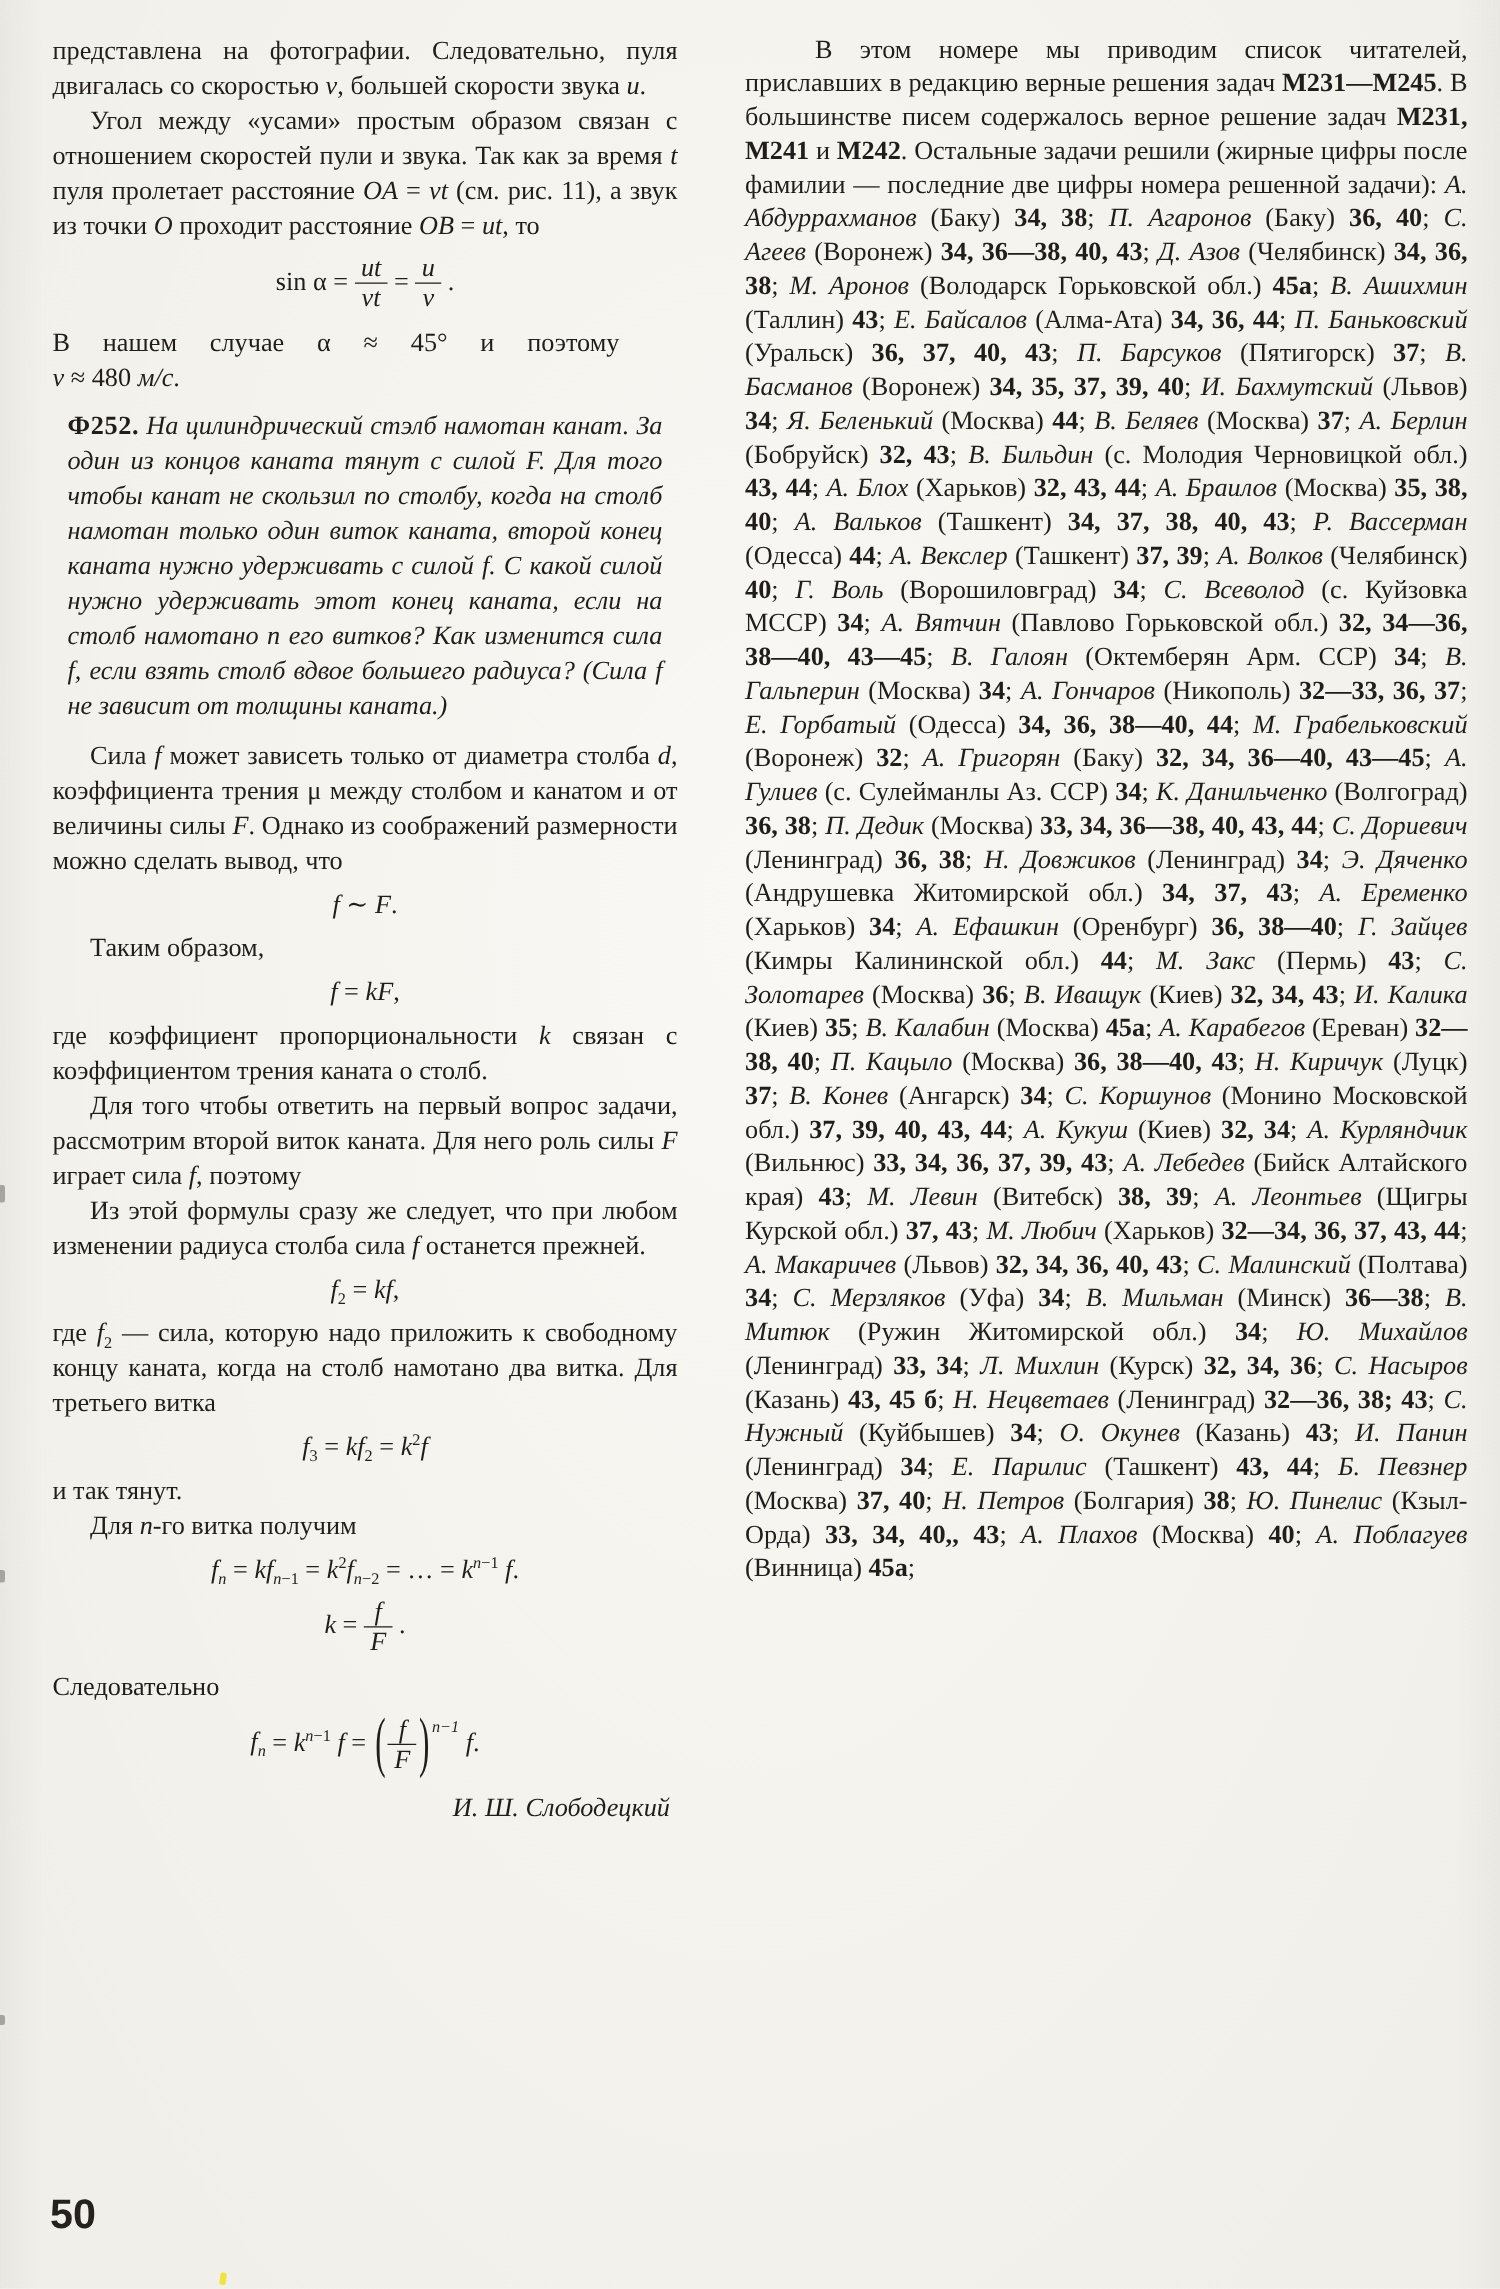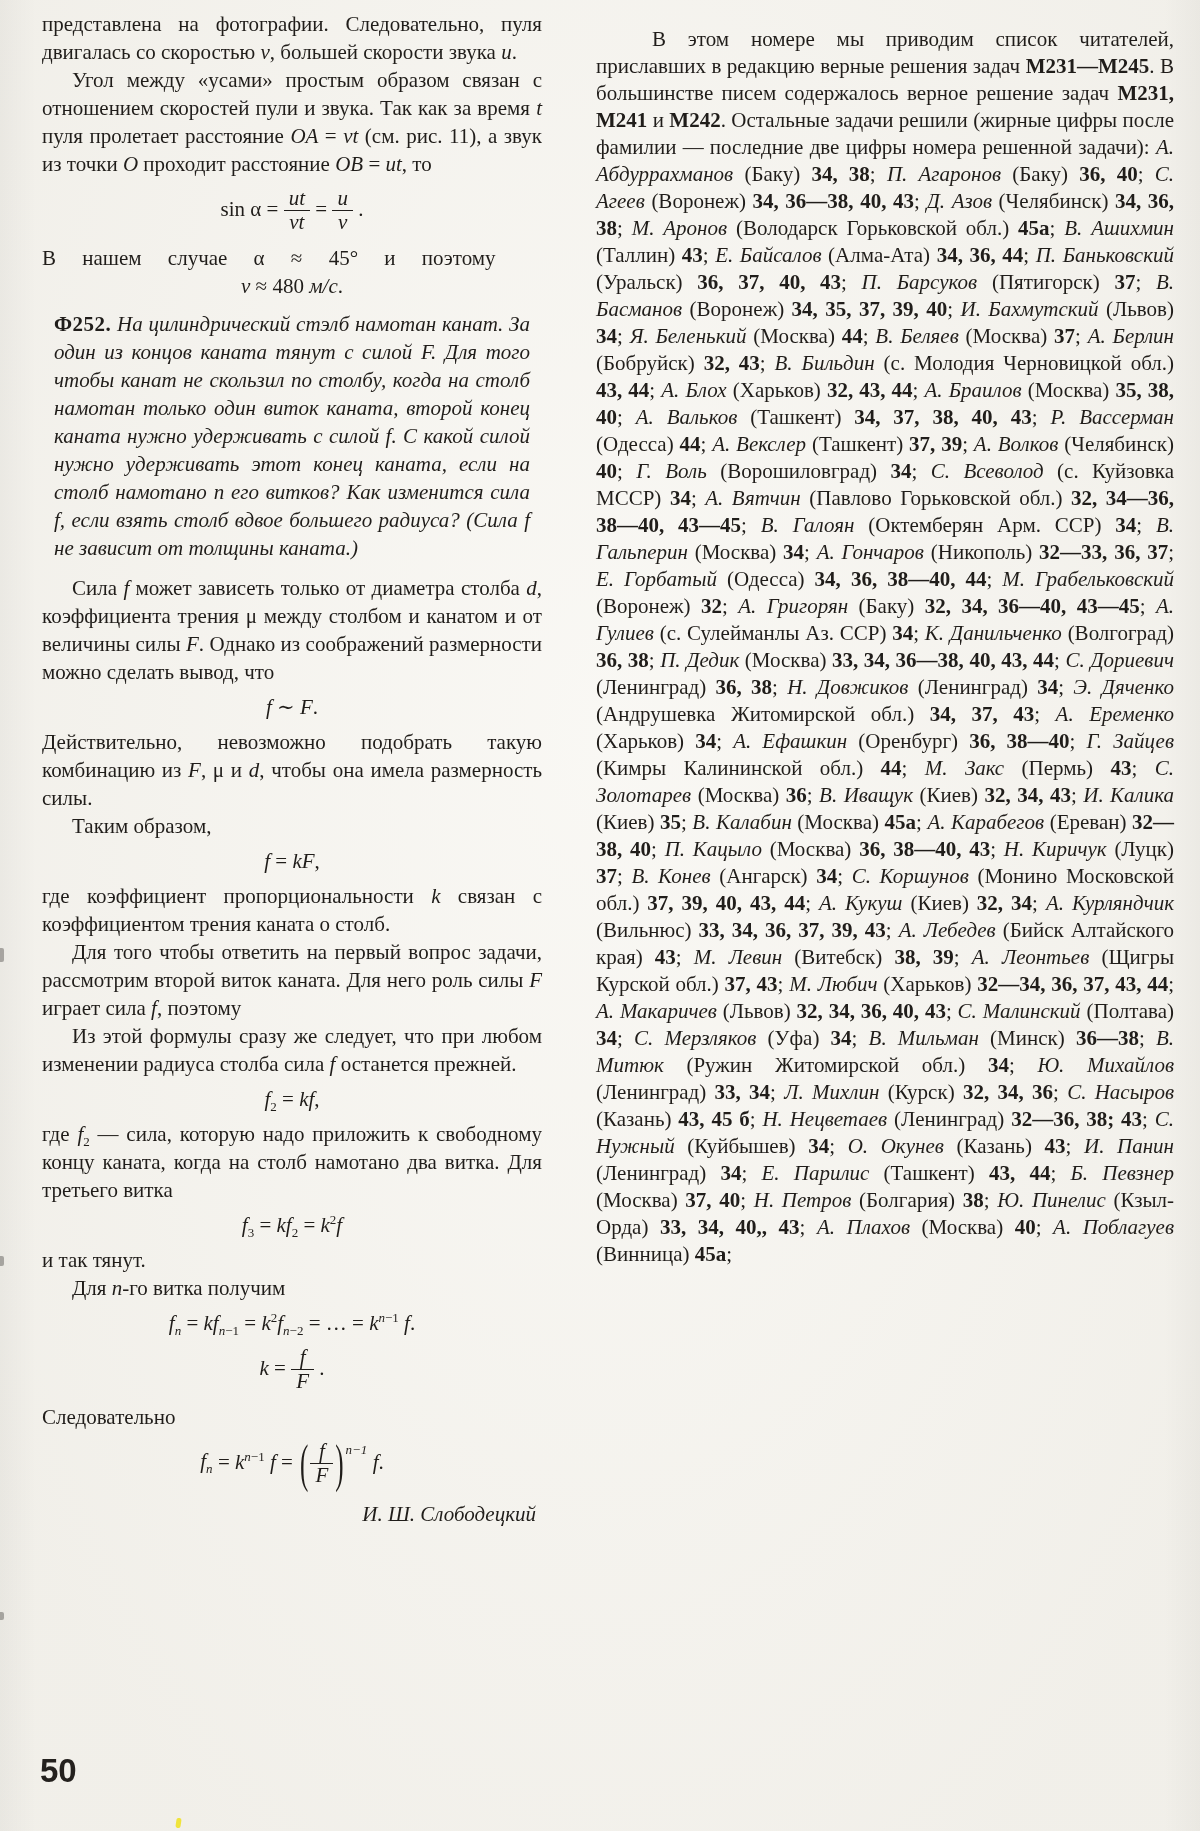--- a/index.html
+++ b/index.html
@@ -10,31 +10,31 @@
     font-family:"Liberation Serif","DejaVu Serif",serif;
     color:#201d1a;
   }
   .page{
     position:absolute;inset:0;
     background:
       radial-gradient(ellipse at 50% 40%, rgba(255,255,255,0.35), rgba(0,0,0,0.02) 85%),
       linear-gradient(90deg, rgba(0,0,0,0.035), rgba(0,0,0,0) 3%, rgba(0,0,0,0) 97%, rgba(0,0,0,0.03));
   }
   .col{position:absolute;text-align:justify;hyphens:none;}
-  #left-col{left:42px;top:10px;width:500px;font-size:21px;line-height:28px;}
+  #left-col{left:42px;top:26px;width:500px;font-size:21px;line-height:28px;}
   #right-col{left:596px;top:26px;width:578px;font-size:21px;line-height:27px;}
   p{margin:0;text-indent:30px;}
   p.noindent{text-indent:0;}
   p.intro-indent{text-indent:56px;}
   .problem{font-style:italic;margin:10px 12px 12px;}
   .plabel{font-style:normal;font-weight:bold;letter-spacing:0.5px;}
   .formula{text-align:center;text-indent:0;margin:7px 0;}
   .formula.fracline{margin:10px 0;}
   .spread{word-spacing:21px;}
-  .centerline{text-align:center;text-indent:0;margin:0 0 4px;}
+  .centerline{text-indent:0;margin:0 0 4px;}
   .frac{display:inline-block;vertical-align:middle;text-align:center;line-height:1.02;font-style:italic;}
   .frac .num{display:block;border-bottom:1.6px solid currentColor;padding:0 5px 1px;}
   .frac .den{display:block;padding:1px 5px 0;}
   sub,sup{font-size:0.62em;line-height:0;}
   .bigparen{display:inline-block;transform:scaleY(2.15);font-size:25px;vertical-align:middle;padding:0 2px;font-weight:300;}
   .outsup{vertical-align:15px;font-size:13px;font-style:italic;}
   .signature{text-align:right;font-style:italic;margin-top:14px;padding-right:6px;}
   #page-number{
     position:absolute;left:40px;top:1752px;
     font-family:"Liberation Sans","DejaVu Sans",sans-serif;
@@ -53,21 +53,20 @@
 <div class="page">
   <div id="left-col" class="col">
       <p class="noindent">представлена на фотографии. Следовательно, пуля двигалась со скоростью <i>v</i>, большей скорости звука <i>u</i>.</p>
       <p>Угол между «усами» простым образом связан с отношением скоростей пули и звука. Так как за время <i>t</i> пуля пролетает расстояние <i>OA</i> = <i>vt</i> (см. рис. 11), а звук из точки <i>O</i> проходит расстояние <i>OB</i> = <i>ut</i>, то</p>
       <div class="formula fracline">sin α = <span class="frac"><span class="num">ut</span><span class="den">vt</span></span> = <span class="frac"><span class="num">u</span><span class="den">v</span></span> .</div>
       <p class="noindent spread">В нашем случае α ≈ 45° и поэтому</p>
       <div class="centerline"><i>v</i> ≈ 480 <i>м/с</i>.</div>
       <p class="problem noindent"><b class="plabel">Ф252.</b> <i>На цилиндрический стэлб намотан канат. За один из концов каната тянут с силой F. Для того чтобы канат не скользил по столбу, когда на столб намотан только один виток каната, второй конец каната нужно удерживать с силой f. С какой силой нужно удерживать этот конец каната, если на столб намотано n его витков? Как изменится сила f, если взять столб вдвое большего радиуса? (Сила f не зависит от толщины каната.)</i></p>
       <p>Сила <i>f</i> может зависеть только от диаметра столба <i>d</i>, коэффициента трения μ между столбом и канатом и от величины силы <i>F</i>. Однако из соображений размерности можно сделать вывод, что</p>
       <div class="formula"><i>f</i> ∼ <i>F</i>.</div>
-      <p class="noindent">Действительно, невозможно подобрать такую комбинацию из <i>F</i>, μ и <i>d</i>, чтобы она имела размерность силы.</p>
       <p>Таким образом,</p>
       <div class="formula"><i>f</i> = <i>kF</i>,</div>
       <p class="noindent">где коэффициент пропорциональности <i>k</i> связан с коэффициентом трения каната о столб.</p>
       <p>Для того чтобы ответить на первый вопрос задачи, рассмотрим второй виток каната. Для него роль силы <i>F</i> играет сила <i>f</i>, поэтому</p>
       <p>Из этой формулы сразу же следует, что при любом изменении радиуса столба сила <i>f</i> останется прежней.</p>
       <div class="formula"><i>f</i><sub>2</sub> = <i>kf</i>,</div>
       <p class="noindent">где <i>f</i><sub>2</sub> — сила, которую надо приложить к свободному концу каната, когда на столб намотано два витка. Для третьего витка</p>
       <div class="formula"><i>f</i><sub>3</sub> = <i>kf</i><sub>2</sub> = <i>k</i><sup>2</sup><i>f</i></div>
       <p class="noindent">и так тянут.</p>
       <p>Для <i>n</i>-го витка получим</p>

